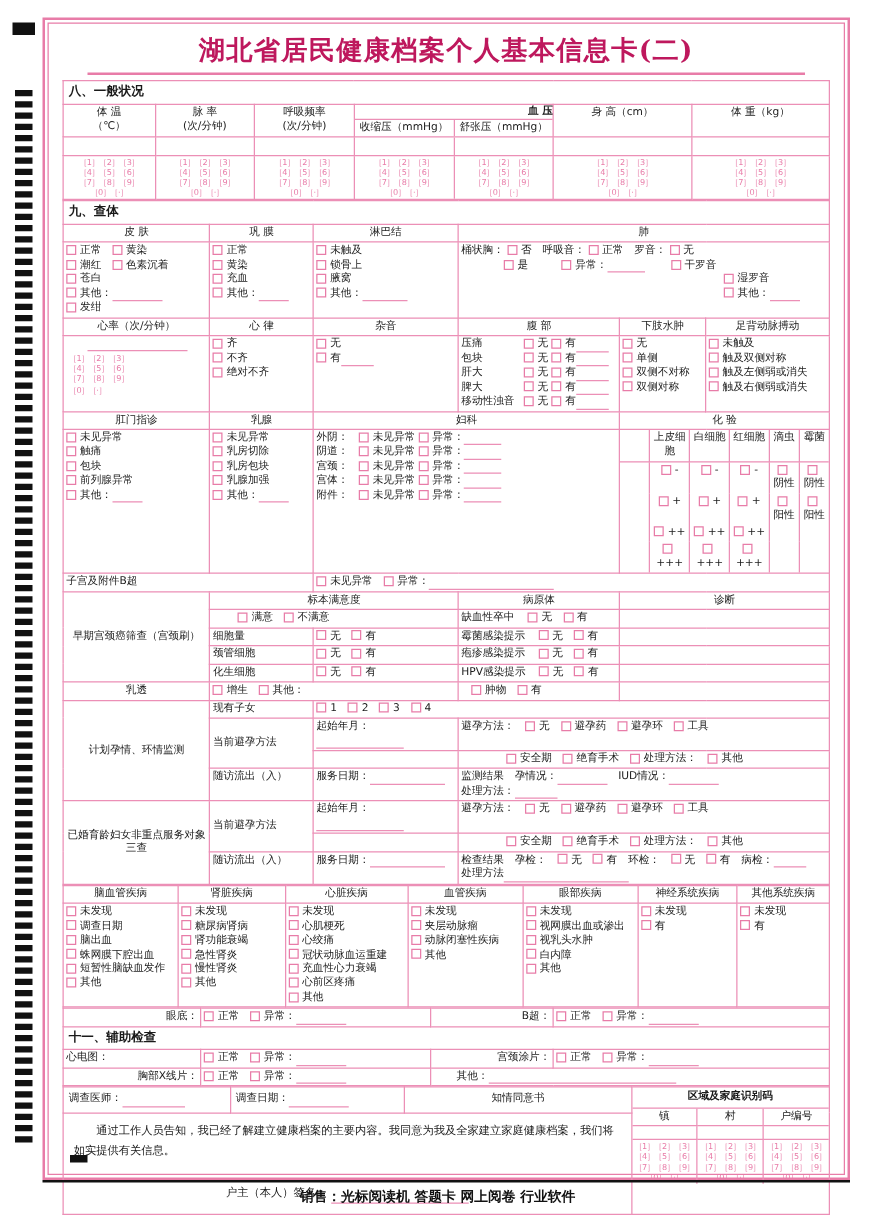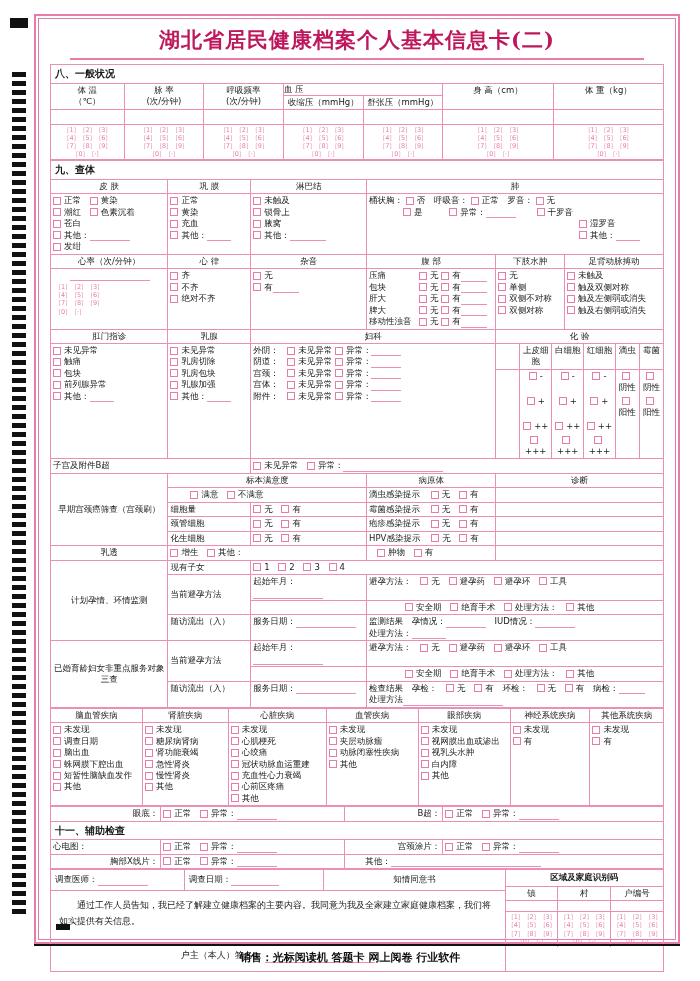--- a/index.html
+++ b/index.html
@@ -188,21 +188,21 @@
       </td>
       <td style="width:13%">
         <div>脉 率</div>
         <div>(次/分钟)</div>
       </td>
       <td style="width:13%">
         <div>呼吸频率</div>
         <div>(次/分钟)</div>
       </td>
       <td style="width:26%;padding:0">
-        <div style="text-align:left;border-bottom:1px solid #ec8fb6;">血 压</div>
+        <div style="text-align:right;border-bottom:1px solid #ec8fb6;font-weight:bold;">血 压</div>
         <table style="width:100%">
                 <tbody>
                   <tr>
           <td style="width:50%;border:none;border-right:1px solid #ec8fb6;text-align:center">收缩压（mmHg）</td>
           <td style="width:50%;border:none;text-align:center">舒张压（mmHg）</td>
         </tr>
                 </tbody>
               </table>
       </td>
       <td style="width:18%">
@@ -473,21 +473,21 @@
       </td>
       <td class="ctr">病原体</td>
       <td colspan="2" class="ctr">诊断</td>
     </tr>
     <tr>
       <td colspan="2">
         <span class="opt" style="margin-left:20px"><span class="chk"></span><span>满意</span></span>
         <span class="opt"><span class="chk"></span><span>不满意</span></span>
       </td>
       <td>
-        <span>滴虫感染提示</span>
+        <span>缺血性卒中</span>
         <span class="opt" style="margin-left:8px"><span class="chk"></span><span>无</span></span>
         <span class="opt"><span class="chk"></span><span>有</span></span>
       </td>
       <td colspan="2"></td>
     </tr>
     <tr>
       <td>
         <span class="opt"><span>细胞量</span></span>
       </td>
       <td>

